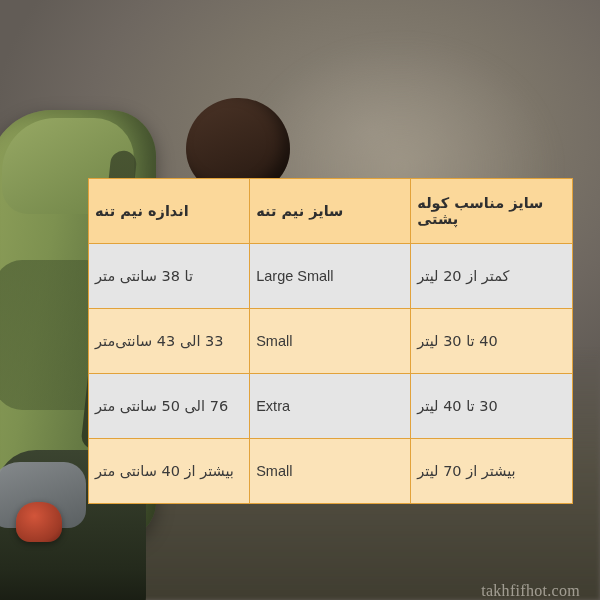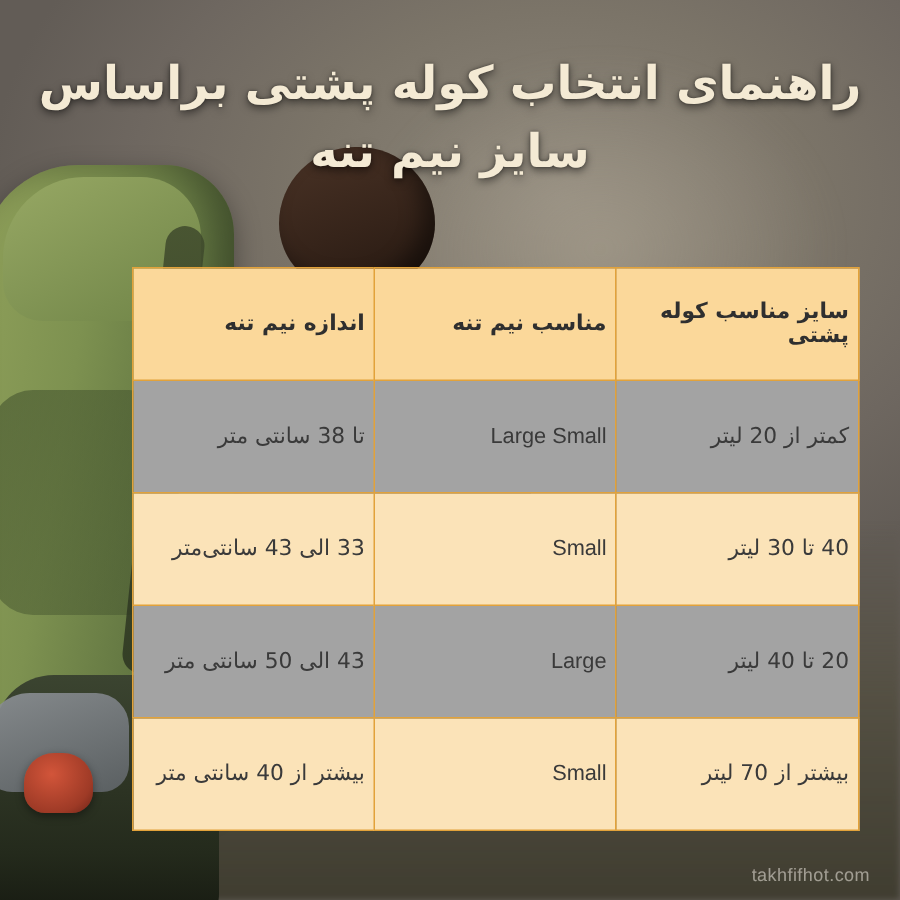--- a/index.html
+++ b/index.html
@@ -140,53 +140,53 @@
     border-collapse: collapse;
   }
   table.size-table {
     width: 485px;
     border-collapse: collapse;
     table-layout: fixed;
   }
   table.size-table th,
   table.size-table td {
     border: 1px solid #e2a23a;
-    height: 75px;
-    text-align: right;
+    height: 65px;
+    text-align: left;
     vertical-align: middle;
     font-size: 14.5px;
     color: #3a3a3a;
     padding: 4px 6px;
   }
   table.size-table thead th {
     background: #fbd89a;
     font-weight: bold;
     font-size: 14.5px;
     color: #2f2f2f;
   }
   table.size-table tbody td {
-    background: #a3a3a3;
+    background: #e5e5e5;
   }
   table.size-table tbody tr:nth-child(even) td {
     background: #fbe3b8;
   }
   table.size-table col.c1 { width: 33.4%; }
   table.size-table col.c2 { width: 33.3%; }
   table.size-table col.c3 { width: 33.3%; }
 
   
   td.latin { direction: ltr; font-family: "Liberation Sans", sans-serif; font-size: 15px; }
 
   
   .watermark {
     position: absolute;
     right: 20px;
-    bottom: 10px;
-    font-family: Liberation Sans, sans-serif;
-    font-size: 12px;
+    bottom: 0;
+    font-family: Liberation Serif, serif;
+    font-size: 16px;
     color: rgba(240,235,225,0.55);
     direction: ltr;
     letter-spacing: .3px;
   }
 </style>
 </head>
 <body>
 
 <div id="page">
 
@@ -203,51 +203,50 @@
   <div class="pack">
     <div class="body"></div>
     <div class="lid"></div>
     <div class="panel"></div>
     <div class="strap-a"></div>
     <div class="dark-bottom"></div>
     <div class="gray-pad"></div>
     <div class="red-accent"></div>
   </div>
 
-  <div class="title">راهنمای انتخاب کوله پشتی براساس سایز نیم تنه</div>
 
   <div class="table-wrap">
     <table class="size-table">
       <colgroup>
         <col class="c1">
           <col class="c2">
           <col class="c3">
       </colgroup>
       <thead>
         <tr>
           <th>سایز مناسب کوله پشتی</th>
-          <th>مناسب نیم تنه</th>
+          <th>سایز نیم تنه</th>
           <th>اندازه نیم تنه</th>
         </tr>
       </thead>
       <tbody>
         <tr>
           <td>کمتر از 20 لیتر</td>
           <td class="latin">Large Small</td>
           <td>تا 38 سانتی متر</td>
         </tr>
         <tr>
           <td>40 تا 30 لیتر</td>
           <td class="latin">Small</td>
           <td>33 الی 43 سانتی‌متر</td>
         </tr>
         <tr>
-          <td>20 تا 40 لیتر</td>
-          <td class="latin">Large</td>
-          <td>43 الی 50 سانتی متر</td>
+          <td>30 تا 40 لیتر</td>
+          <td class="latin">Extra</td>
+          <td>76 الی 50 سانتی متر</td>
         </tr>
         <tr>
           <td>بیشتر از 70 لیتر</td>
           <td class="latin">Small</td>
           <td>بیشتر از 40 سانتی متر</td>
         </tr>
       </tbody>
     </table>
   </div>
 

